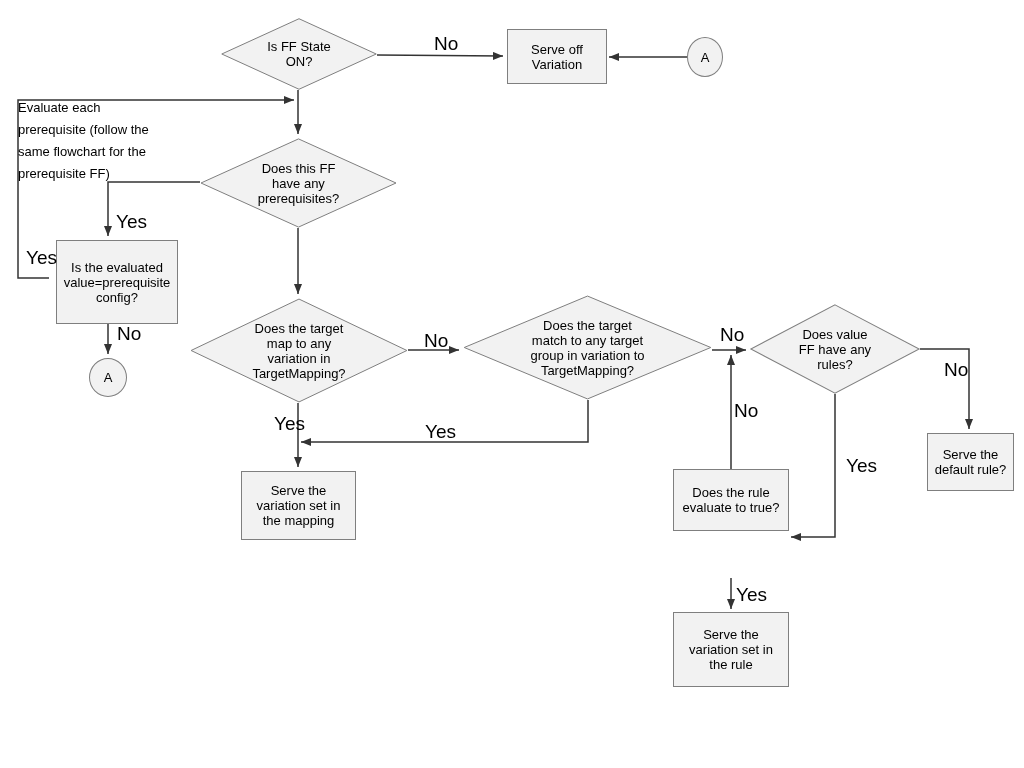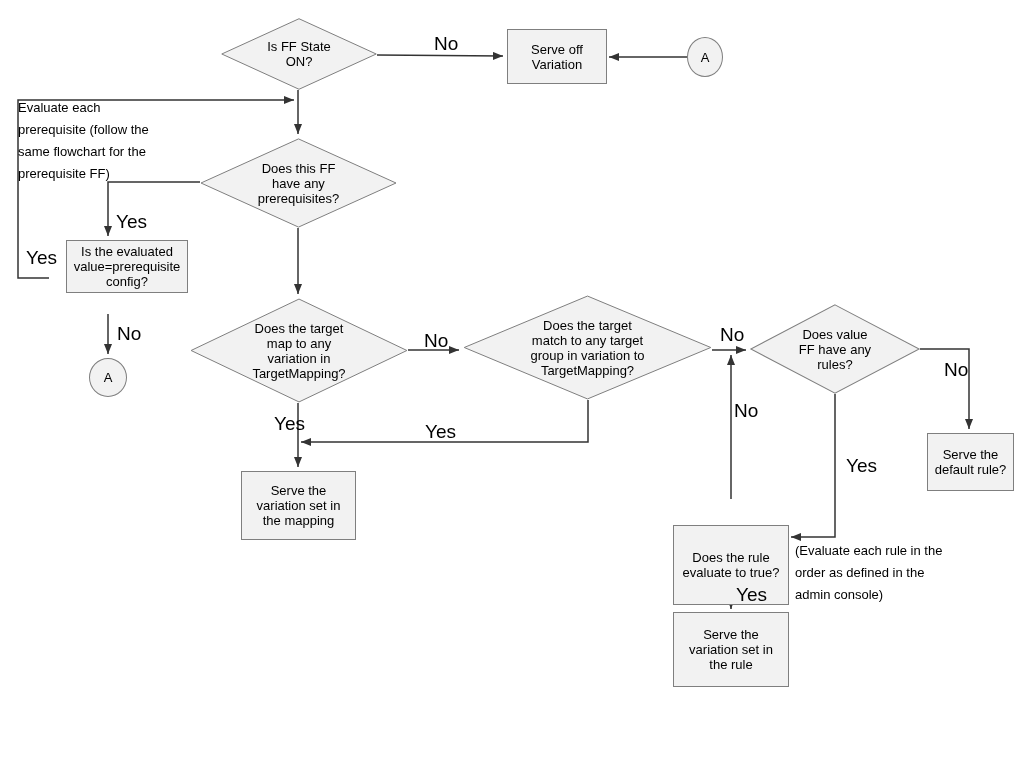--- a/index.html
+++ b/index.html
@@ -109,38 +109,38 @@
     <div class="node-label">Does value
 FF have any
 rules?</div>
   </div>
 
   <div class="node box" style="left:507px;top:29px;width:100px;height:55px">
     <div class="node-label">Serve off
 Variation</div>
   </div>
 
-  <div class="node box" style="left:66px;top:240px;width:122px;height:53px">
+  <div class="node box" style="left:56px;top:240px;width:122px;height:84px">
     <div class="node-label">Is the evaluated
 value=prerequisite
 config?</div>
   </div>
 
   <div class="node box" style="left:241px;top:471px;width:115px;height:69px">
     <div class="node-label">Serve the
 variation set in
 the mapping</div>
   </div>
 
   <div class="node box" style="left:927px;top:433px;width:87px;height:58px">
     <div class="node-label">Serve the
 default rule?</div>
   </div>
 
-  <div class="node box" style="left:673px;top:525px;width:116px;height:80px">
+  <div class="node box" style="left:673px;top:469px;width:116px;height:62px">
     <div class="node-label">Does the rule
 evaluate to true?</div>
   </div>
 
   <div class="node box" style="left:673px;top:612px;width:116px;height:75px">
     <div class="node-label">Serve the
 variation set in
 the rule</div>
   </div>
 
@@ -149,23 +149,20 @@
   </div>
 
   <div class="node circle" style="left:89px;top:358px;width:38px;height:39px">
     <div class="node-label">A</div>
   </div>
 
   <div class="note" style="left:18px;top:97px;width:180px">Evaluate each
 prerequisite (follow the
 same flowchart for the
 prerequisite FF)</div>
-  <div class="note" style="left:795px;top:540px;width:170px">(Evaluate each rule in the
-order as defined in the
-admin console)</div>
 
   <div class="edge-label" style="left:434px;top:37px">No</div>
   <div class="edge-label" style="left:26px;top:251px">Yes</div>
   <div class="edge-label" style="left:116px;top:215px">Yes</div>
   <div class="edge-label" style="left:117px;top:327px">No</div>
   <div class="edge-label" style="left:424px;top:334px">No</div>
   <div class="edge-label" style="left:274px;top:417px">Yes</div>
   <div class="edge-label" style="left:425px;top:425px">Yes</div>
   <div class="edge-label" style="left:720px;top:328px">No</div>
   <div class="edge-label" style="left:734px;top:404px">No</div>

